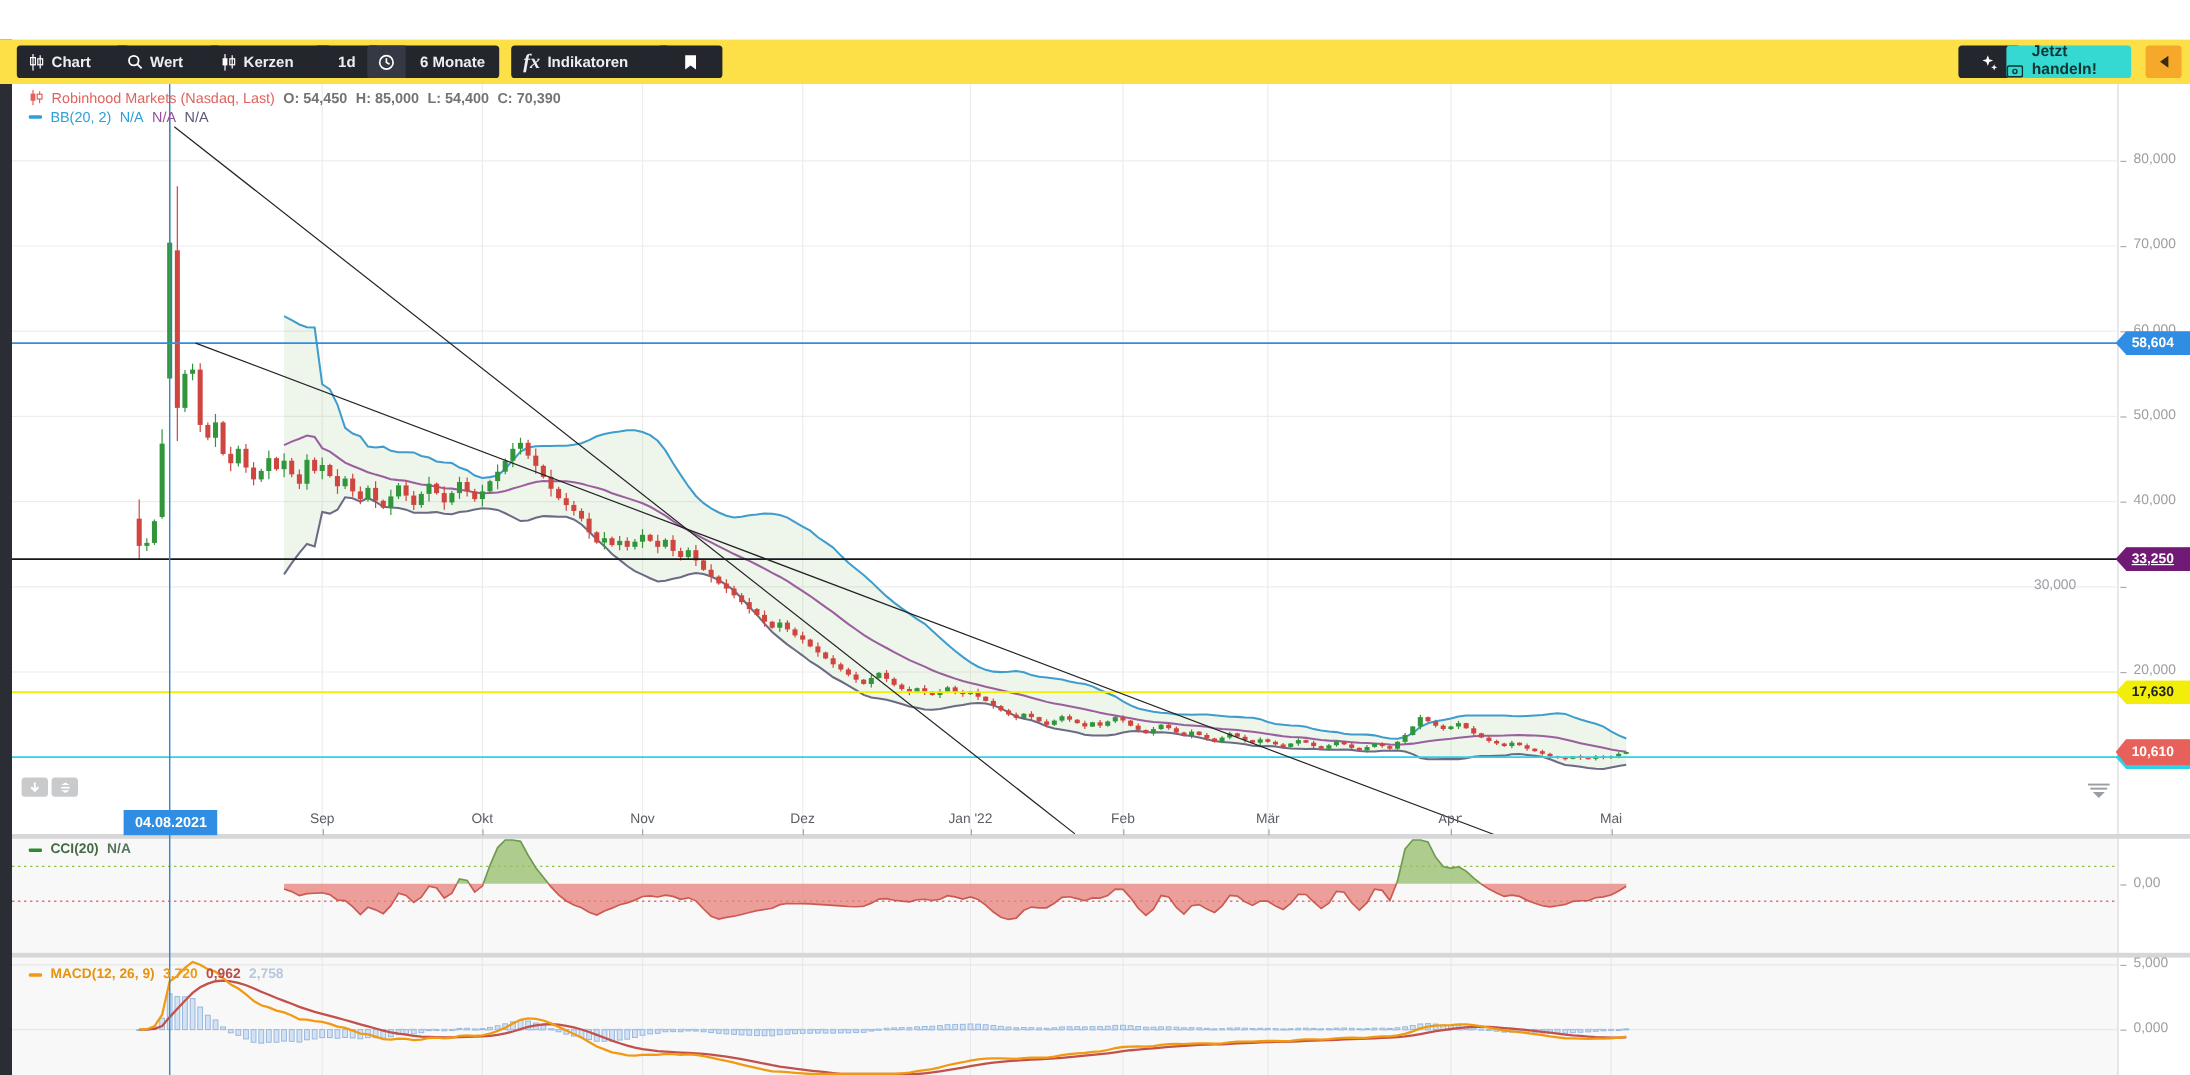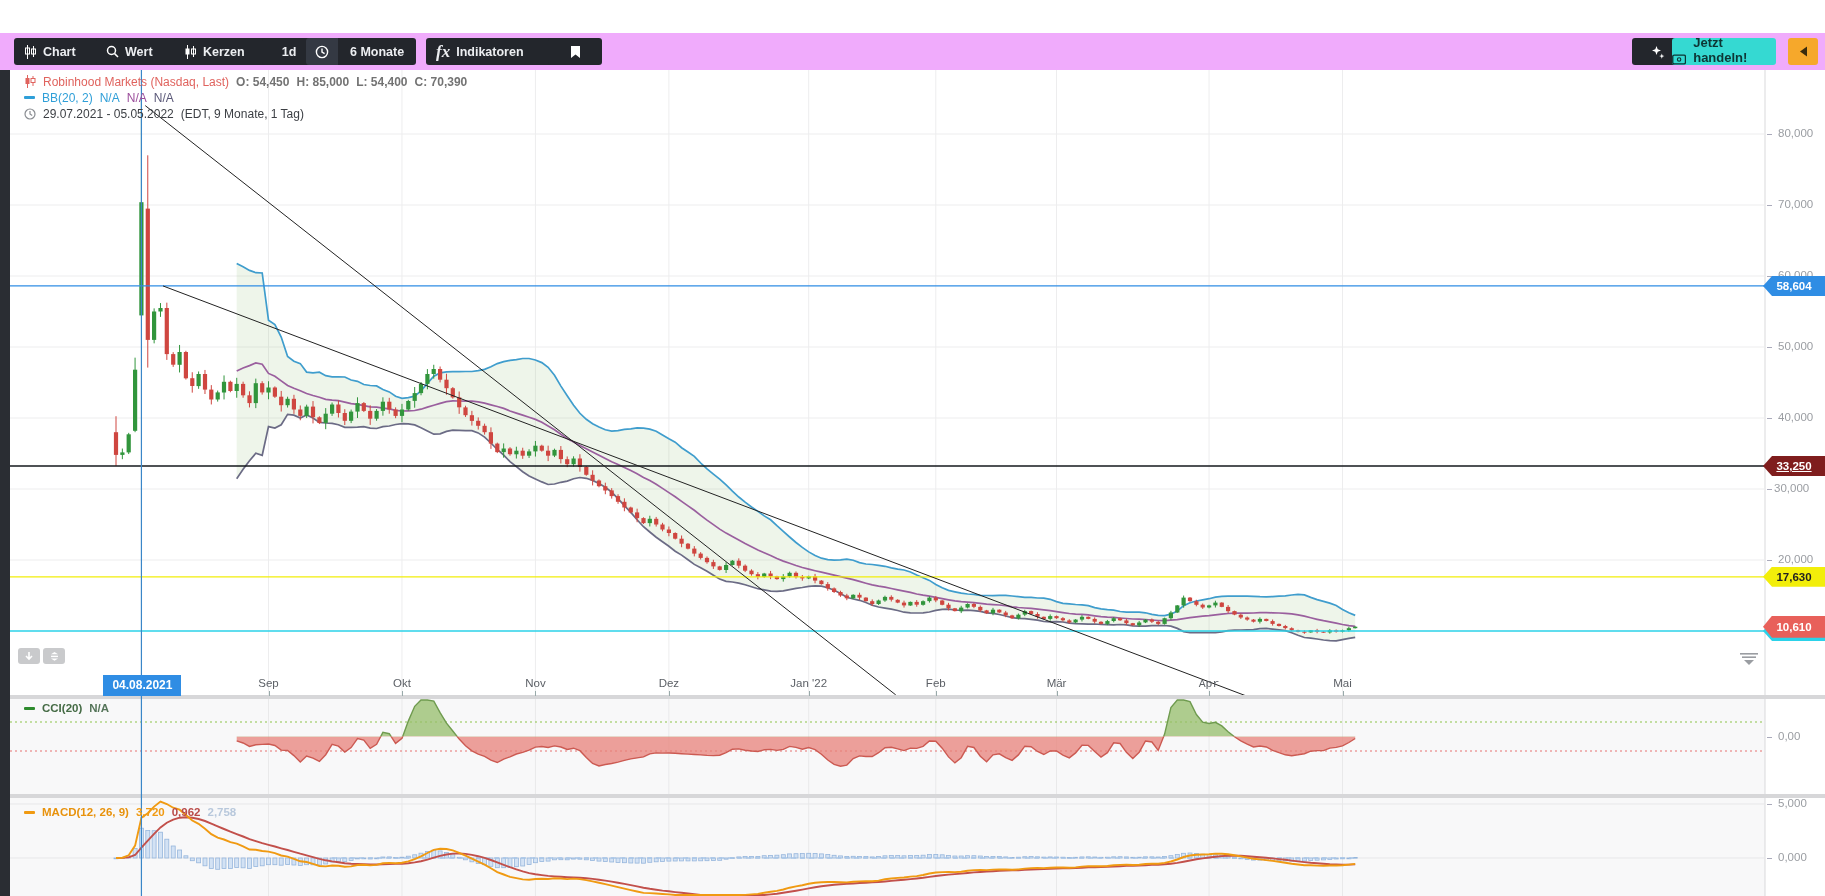--- a/index.html
+++ b/index.html
@@ -2,21 +2,21 @@
 <html><head>
 <meta charset="utf-8">
 <style>
   html,body{margin:0;padding:0;background:#15171b;}
   body{width:1825px;height:896px;overflow:hidden;font-family:"Liberation Sans","DejaVu Sans",sans-serif;-webkit-font-smoothing:antialiased;}
   #app{position:relative;width:1825px;height:896px;background:#ffffff;}
   
   .titlebar{position:absolute;left:0;top:0;width:1825px;height:33px;background:#1f2227;z-index:30;}
   .titlebar .win-title{position:absolute;left:24px;top:7px;color:#f2f3f5;font-size:16px;font-weight:bold;letter-spacing:.2px;}
   .fs-btn{position:absolute;left:840px;top:4px;height:24px;padding:0 10px;background:#f6a82b;border-radius:3px;display:flex;align-items:center;gap:7px;color:#3a2c0d;font-size:12px;font-weight:bold;cursor:pointer;}
-  .toolbar{position:absolute;left:0;top:33px;width:1825px;height:37px;background:#f0abfc;z-index:30;}
+  .toolbar{position:absolute;left:0;top:33px;width:1825px;height:37px;background:#fde047;z-index:30;}
   .tb-btn{position:absolute;top:5px;height:27px;background:#23262c;border-radius:3px;color:#eceef1;font-size:12.5px;font-weight:bold;display:flex;align-items:center;gap:6px;padding:0 10px;cursor:pointer;}
   .tb-btn .caret{position:absolute;right:2px;bottom:2px;width:0;height:0;border-left:5px solid transparent;border-bottom:5px solid #9aa0a8;}
   .tb-icon{display:inline-flex;align-items:center;}
   .fx{font-family:"Liberation Serif","DejaVu Serif",serif;font-style:italic;font-weight:bold;font-size:17px;}
   .trade-btn{position:absolute;top:5px;left:1672px;width:104px;height:27px;background:#35d9d2;border-radius:3px;color:#0d3534;font-size:13px;font-weight:bold;display:flex;align-items:flex-end;justify-content:center;gap:7px;padding:0;cursor:pointer;}
   .orange-sq{position:absolute;top:5px;left:1788px;width:30px;height:27px;background:#f6a82b;border-radius:3px;display:flex;align-items:center;justify-content:center;cursor:pointer;}
   .left-strip{position:absolute;left:0;top:33px;width:10px;height:863px;background:#2a2d33;z-index:25;}
   
   #chart-root{position:absolute;left:0;top:0;width:1825px;height:780px;}
   #chart-svg{position:absolute;left:0;top:0;}
@@ -725,30 +725,20 @@
         <span class="lg-green">L: 54,400</span>
         <span class="lg-green">C: 70,390</span>
       </div>
       <div class="legend-row">
         <span class="dash" style="background:#2f9fd8"></span>
         <span class="lg-blue">BB(20, 2)</span>
         <span class="lg-blue">N/A</span>
         <span class="lg-purple">N/A</span>
         <span class="lg-slate">N/A</span>
       </div>
-      <div class="legend-row">
-        <span class="tb-icon">
-          <svg width="12" height="12" viewBox="0 0 12 12">
-              <circle cx="6" cy="6" r="5" fill="none" stroke="#8a8d92" stroke-width="1.2"></circle>
-              <path d="M6 3v3l2.2 1.4" fill="none" stroke="#8a8d92" stroke-width="1.2"></path>
-            </svg>
-        </span>
-        <span class="lg-dark">29.07.2021 - 05.05.2022</span>
-        <span class="lg-dark">(EDT, 9 Monate, 1 Tag)</span>
-      </div>
     </div>
 
     <div class="pane-legend" style="left:24px;top:702px;">
       <span class="dash" style="background:#2e8b2e"></span>
       <span style="color:#456b45">CCI(20)</span>
       <span style="color:#56755a">N/A</span>
     </div>
 
     <div class="pane-legend" style="left:24px;top:806px;">
       <span class="dash" style="background:#f09a12"></span>
@@ -784,21 +774,21 @@
         <div class="tick-label" style="left:1778px;top:127px;">80,000</div>
         <div class="tick-dash" style="left:1767px;top:205px;"></div>
         <div class="tick-label" style="left:1778px;top:198px;">70,000</div>
         <div class="tick-dash" style="left:1767px;top:276px;"></div>
         <div class="tick-label" style="left:1778px;top:269px;">60,000</div>
         <div class="tick-dash" style="left:1767px;top:347px;"></div>
         <div class="tick-label" style="left:1778px;top:340px;">50,000</div>
         <div class="tick-dash" style="left:1767px;top:418px;"></div>
         <div class="tick-label" style="left:1778px;top:411px;">40,000</div>
         <div class="tick-dash" style="left:1767px;top:489px;"></div>
-        <div class="tick-label" style="left:1774px;top:482px;">30,000</div>
+        <div class="tick-label" style="left:1695px;top:482px;">30,000</div>
         <div class="tick-dash" style="left:1767px;top:560px;"></div>
         <div class="tick-label" style="left:1778px;top:553px;">20,000</div>
         <div class="tick-dash" style="left:1767px;top:736.5px;"></div>
         <div class="tick-label" style="left:1778px;top:729.5px;">0,00</div>
         <div class="tick-dash" style="left:1767px;top:804px;"></div>
         <div class="tick-label" style="left:1778px;top:797px;">5,000</div>
         <div class="tick-dash" style="left:1767px;top:858px;"></div>
         <div class="tick-label" style="left:1778px;top:851px;text-align:center;">0,000</div>
         <div class="month-label" style="left:238.51999999999998px;top:677px;">Sep</div>
         <div class="month-tick" style="left:268.52px;top:691px;"></div>
@@ -812,21 +802,21 @@
         <div class="month-tick" style="left:808.695px;top:691px;"></div>
         <div class="month-label" style="left:905.7950000000001px;top:677px;">Feb</div>
         <div class="month-tick" style="left:935.7950000000001px;top:691px;"></div>
         <div class="month-label" style="left:1026.54px;top:677px;">Mär</div>
         <div class="month-tick" style="left:1056.54px;top:691px;"></div>
         <div class="month-label" style="left:1179.0600000000002px;top:677px;font-family:Liberation Mono, monospace;">Apr</div>
         <div class="month-tick" style="left:1209.0600000000002px;top:691px;"></div>
         <div class="month-label" style="left:1312.515px;top:677px;">Mai</div>
         <div class="month-tick" style="left:1342.515px;top:691px;"></div>
         <div class="badge" style="top:275.9116px;background:#2f8de4;color:#ffffff;">58,604</div>
-        <div class="badge" style="top:455.925px;background:#7f1d1d;color:#ffffff;text-decoration:underline;">33,250</div>
+        <div class="badge" style="top:455.925px;background:#701a75;color:#ffffff;text-decoration:underline;">33,250</div>
         <div class="badge" style="top:566.827px;background:#f2ee0a;color:#222222;">17,630</div>
         <div class="badge" style="top:621px;background:#2bd2e9;color:#ffffff;"></div>
         <div class="badge" style="top:615.669px;height:22px;line-height:22px;background:#e8605a;color:#ffffff;z-index:9;">10,610</div>
         <div class="date-badge" style="left:103.42000000000002px;top:675px;">04.08.2021</div>
       </div>
 
     <div style="position:absolute;left:1765px;top:70px;width:60px;height:826px;z-index:7;"></div>
     <div style="position:absolute;left:10px;top:662px;width:1755px;height:33px;z-index:7;"></div>
   </div>
 

